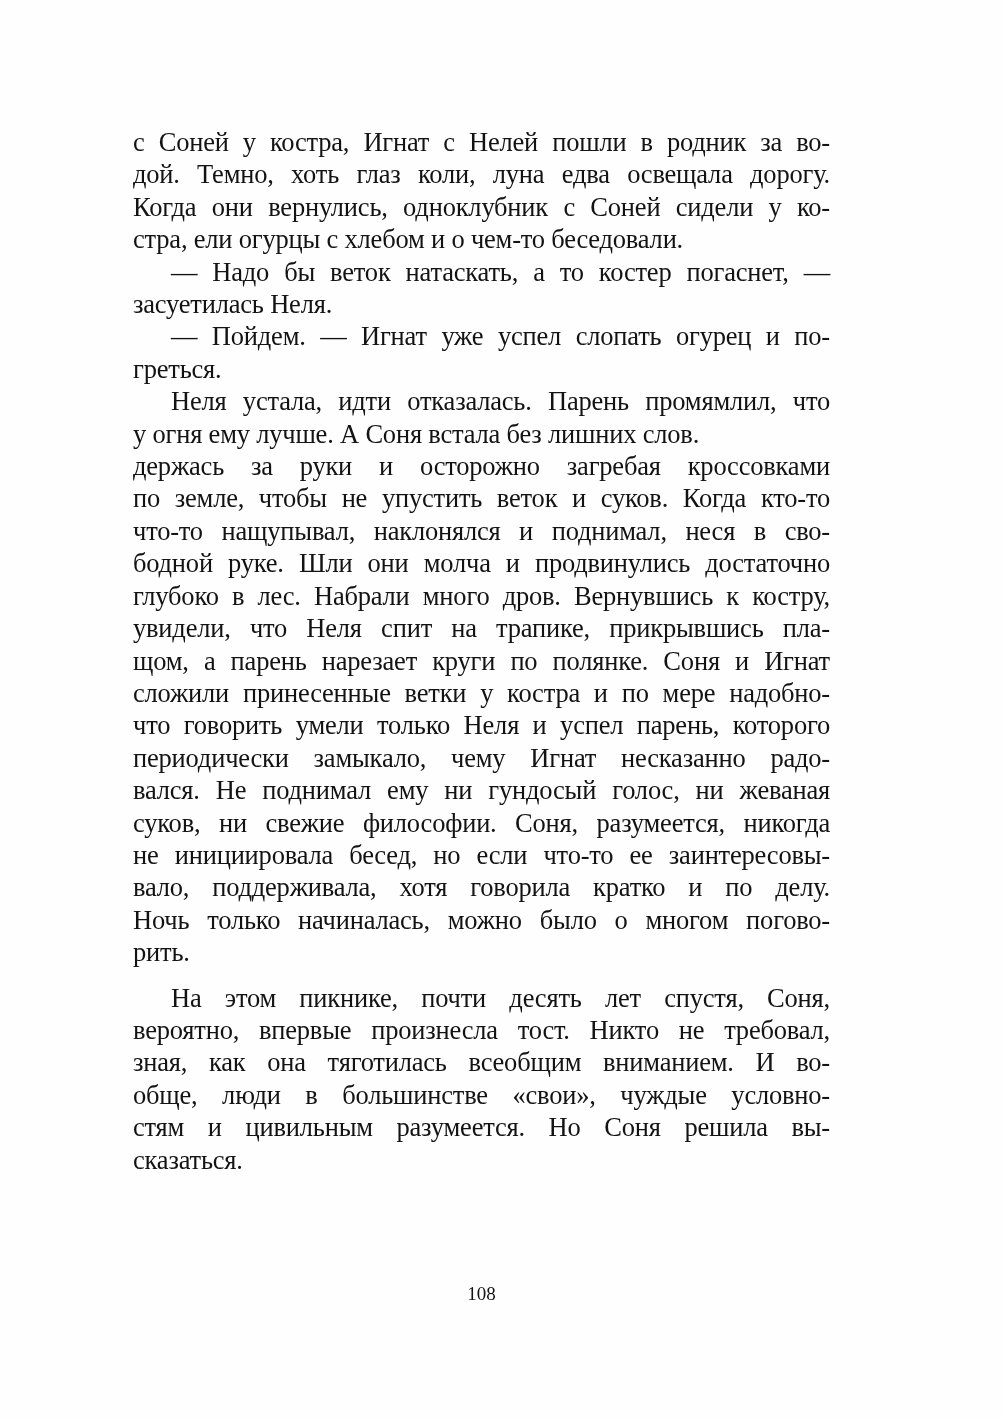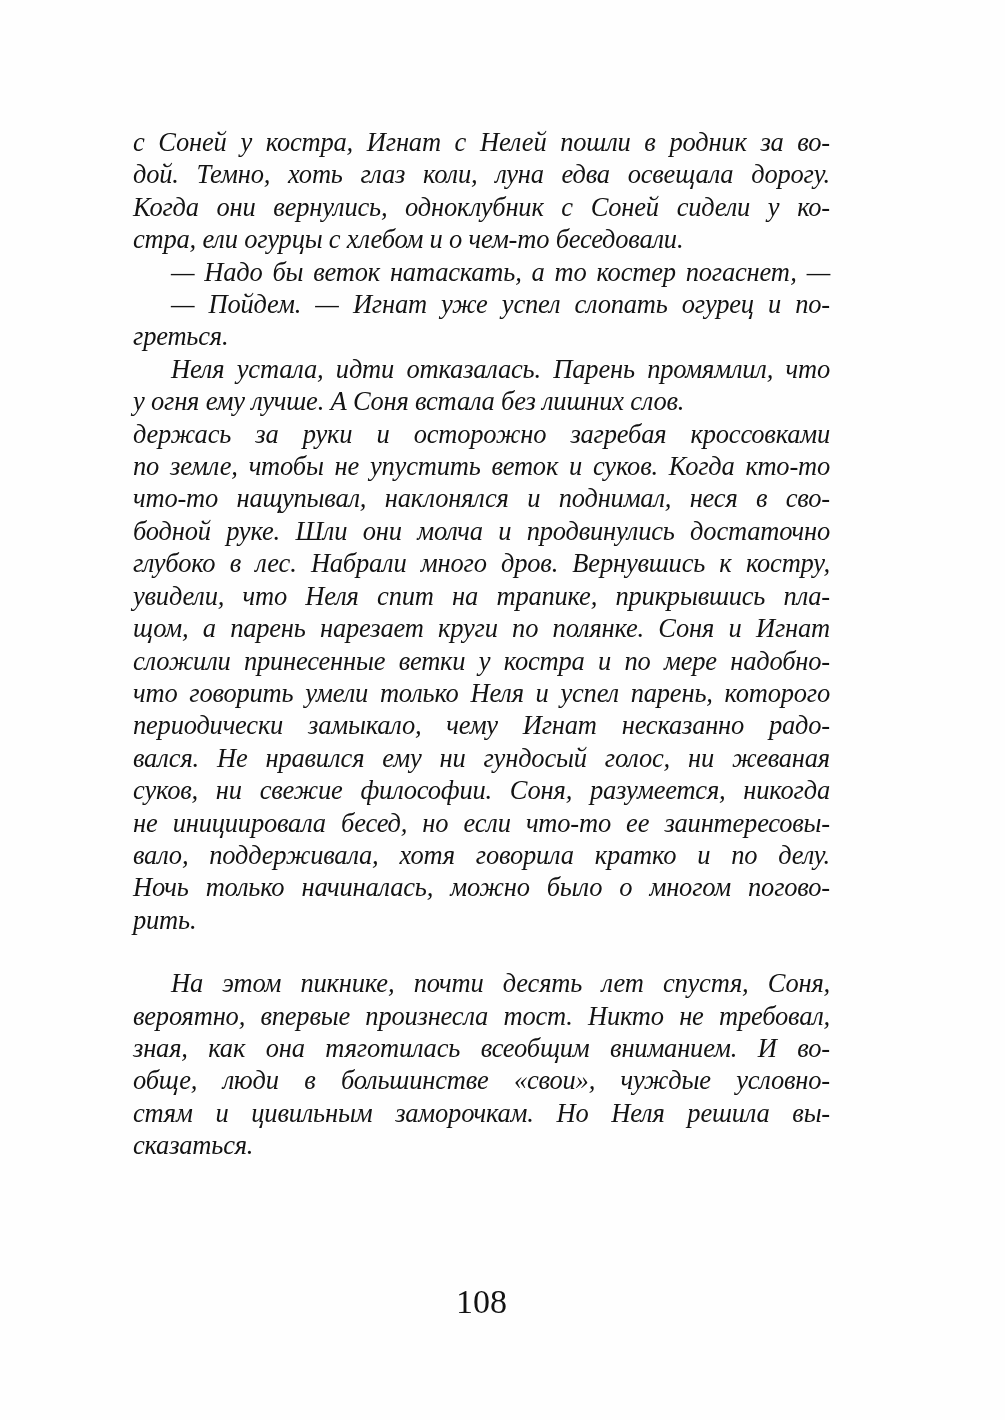--- a/index.html
+++ b/index.html
@@ -23,87 +23,87 @@
     position: absolute;
     left: 133px;
     top: 126px;
     width: 697px;
     font-size: 26.5px;
     line-height: 32.4px;
     color: #131313;
     letter-spacing: -0.2px;
   }
   .paragraph { margin: 0; }
-  .paragraph.gap { margin-top: 31px; }
+  .paragraph.gap { margin-top: 13px; }
   .line {
     white-space: nowrap;
     text-align: justify;
     text-align-last: justify;
     overflow: visible;
-    font-style: italic;
   }
   .line.pl {
     text-align-last: left;
   }
   .line.ind {
     padding-left: 38px;
   }
   .page-number {
     position: absolute;
     left: 133px;
     top: 1283px;
     width: 697px;
     text-align: center;
-    font-size: 34px;
+    font-size: 19px;
     color: #131313;
   }
 </style>
 </head>
 <body>
 
 <div class="page">
   <div class="text-block">
       <div class="paragraph">
         <div class="line">с Соней у костра, Игнат с Нелей пошли в родник за во-</div>
         <div class="line">дой. Темно, хоть глаз коли, луна едва освещала дорогу.</div>
         <div class="line">Когда они вернулись, одноклубник с Соней сидели у ко-</div>
         <div class="line pl">стра, ели огурцы с хлебом и о чем-то беседовали.</div>
       </div>
       <div class="paragraph">
         <div class="line ind">— Надо бы веток натаскать, а то костер погаснет, —</div>
+        <div class="line pl">засуетилась Неля.</div>
       </div>
       <div class="paragraph">
         <div class="line ind">— Пойдем. — Игнат уже успел слопать огурец и по-</div>
         <div class="line pl">греться.</div>
       </div>
       <div class="paragraph">
         <div class="line ind">Неля устала, идти отказалась. Парень промямлил, что</div>
         <div class="line pl">у огня ему лучше. А Соня встала без лишних слов.</div>
       </div>
       <div class="paragraph">
         <div class="line">держась за руки и осторожно загребая кроссовками</div>
         <div class="line">по земле, чтобы не упустить веток и суков. Когда кто-то</div>
         <div class="line">что-то нащупывал, наклонялся и поднимал, неся в сво-</div>
         <div class="line">бодной руке. Шли они молча и продвинулись достаточно</div>
         <div class="line">глубоко в лес. Набрали много дров. Вернувшись к костру,</div>
         <div class="line">увидели, что Неля спит на трапике, прикрывшись пла-</div>
         <div class="line">щом, а парень нарезает круги по полянке. Соня и Игнат</div>
         <div class="line">сложили принесенные ветки у костра и по мере надобно-</div>
         <div class="line">что говорить умели только Неля и успел парень, которого</div>
         <div class="line">периодически замыкало, чему Игнат несказанно радо-</div>
-        <div class="line">вался. Не нравился ему ни гундосый голос, ни жеваная</div>
+        <div class="line">вался. Не поднимал ему ни гундосый голос, ни жеваная</div>
         <div class="line">суков, ни свежие философии. Соня, разумеется, никогда</div>
         <div class="line">не инициировала бесед, но если что-то ее заинтересовы-</div>
         <div class="line">вало, поддерживала, хотя говорила кратко и по делу.</div>
         <div class="line">Ночь только начиналась, можно было о многом погово-</div>
         <div class="line pl">рить.</div>
       </div>
       <div class="paragraph gap">
         <div class="line ind">На этом пикнике, почти десять лет спустя, Соня,</div>
         <div class="line">вероятно, впервые произнесла тост. Никто не требовал,</div>
         <div class="line">зная, как она тяготилась всеобщим вниманием. И во-</div>
         <div class="line">обще, люди в большинстве «свои», чуждые условно-</div>
-        <div class="line">стям и цивильным заморочкам. Но Неля решила вы-</div>
+        <div class="line">стям и цивильным разумеется. Но Соня решила вы-</div>
         <div class="line pl">сказаться.</div>
       </div>
     </div>
   <div class="page-number">108</div>
 </div>
 
 </body></html>

